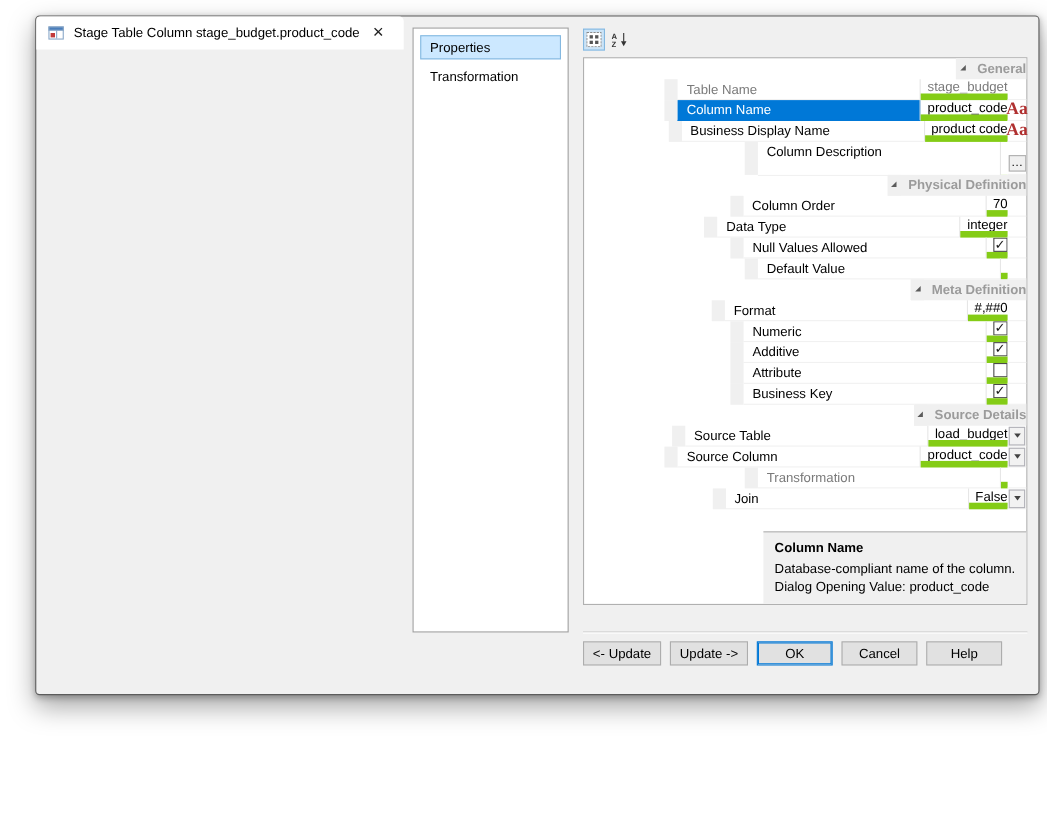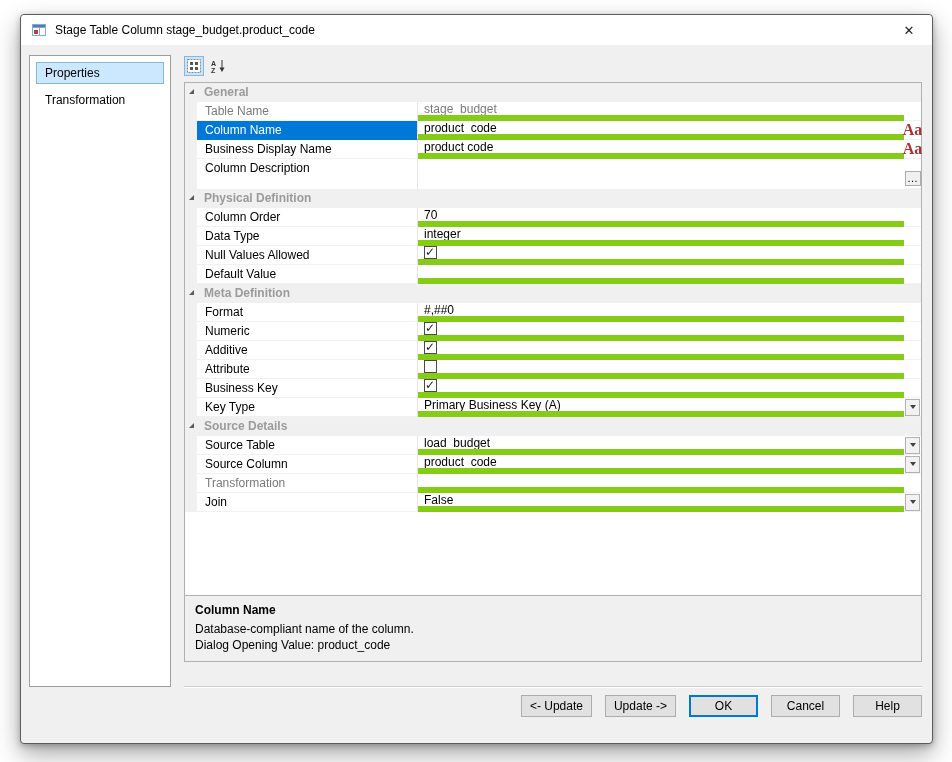--- a/index.html
+++ b/index.html
@@ -1,37 +1,37 @@
 <!DOCTYPE html>
 <html><head>
 <meta charset="utf-8">
 <style>
   html,body{margin:0;padding:0;width:952px;height:762px;overflow:hidden;background:#fff;
     font-family:"Liberation Sans","DejaVu Sans",sans-serif;font-size:12px;color:#000;}
-  .dialog{position:absolute;left:20px;top:14px;width:913px;height:730px;background:#f0f0f0;
+  .dialog{position:absolute;left:32px;top:14px;width:913px;height:618px;background:#f0f0f0;
     border:1px solid #5c5c5c;border-radius:4px;
     box-shadow:0 10px 24px rgba(0,0,0,.35),0 2px 6px rgba(0,0,0,.25);
-    display:flex;flex-direction:column;box-sizing:border-box;}
+    display:flex;flex-direction:row;box-sizing:border-box;}
   
   .titlebar{height:30px;background:#fff;border-radius:4px 4px 0 0;display:flex;align-items:center;padding:0 6px 0 10px;flex:none;}
   .titlebar .ticon{width:16px;height:16px;flex:none;display:flex;align-items:center;}
   .titlebar .ttext{flex:1;margin-left:8px;white-space:nowrap;}
   .titlebar .close{width:34px;text-align:center;font-size:13px;color:#222;cursor:default;}
   
   .bodyrow{flex:1;display:flex;padding:10px 10px 0 8px;box-sizing:border-box;min-height:0;}
   .sidebar{width:142px;flex:none;background:#fff;border:1px solid #9d9d9d;margin-bottom:56px;box-sizing:border-box;padding:1px;}
   .sideitem{height:22px;line-height:20px;padding-left:8px;border:1px solid transparent;box-sizing:border-box;margin:5px;}
   .sideitem.sel{background:#cce8ff;border-color:#84b8e0;}
   .maincol{flex:1;display:flex;flex-direction:column;margin-left:13px;min-width:0;}
   
   .toolbar{height:22px;flex:none;display:flex;gap:4px;margin-bottom:5px;align-items:center;}
   .tbbtn{width:20px;height:20px;border:1px solid transparent;background:transparent;padding:0;display:flex;align-items:center;justify-content:center;}
   .tbbtn.active{background:#cce4f7;border-color:#84b8e0;}
   
-  .gridbox{flex:1;background:#fff;border:1px solid #b0b0b0;display:flex;flex-direction:column;min-height:0;box-sizing:border-box;}
+  .gridbox{flex:1;background:#fff;border:1px solid #b0b0b0;display:flex;flex-direction:column;min-height:0;box-sizing:border-box;align-items:flex-end;}
   .sec,.row{display:flex;flex:none;height:19px;line-height:18px;box-sizing:border-box;}
   .gcell{width:12px;flex:none;background:#f0f0f0;display:flex;align-items:center;justify-content:center;}
   .tri{width:0;height:0;border-left:5px solid transparent;border-bottom:5px solid #5b5b5b;margin-top:-2px;}
   .sec{background:#f0f0f0;color:#9b9b9b;font-weight:bold;}
   .sec .sectitle{padding-left:7px;}
   .lbl{width:212px;flex:none;padding-left:8px;border-right:1px solid #e6e6e6;border-bottom:1px solid #f1f1f1;box-sizing:content-box;white-space:nowrap;overflow:hidden;}
   .val{flex:1;padding-left:6px;border-bottom:6px solid #84cc16;display:flex;align-items:center;min-width:0;white-space:nowrap;overflow:hidden;}
   .rcol{width:17px;flex:none;border-bottom:1px solid #f1f1f1;display:flex;align-items:center;justify-content:center;}
   .row.tall,.row.tall .lbl,.row.tall .val,.row.tall .rcol{height:30px;}
   .row.tall .lbl{line-height:18px;}
@@ -42,21 +42,21 @@
   .cb.checked::after{content:"✓";position:absolute;left:0;top:-4px;font-size:12px;font-weight:bold;color:#1a1a1a;}
   .dd{width:15px;height:17px;background:#f2f2f2;border:1px solid #b0b0b6;box-sizing:border-box;display:flex;align-items:center;justify-content:center;padding:0;}
   .dd::after{content:"";border-left:3.5px solid transparent;border-right:3.5px solid transparent;border-top:4px solid #424242;}
   .font-ico{color:#b03030;font-family:"Liberation Serif","DejaVu Serif",serif;font-size:16px;font-weight:bold;line-height:12px;}
   .ellip{width:16px;height:15px;background:#f0f0f0;border:1px solid #adadad;font-size:11px;line-height:9px;padding:0;text-align:center;}
   .filler{flex:1;background:#fff;}
   .helppanel{flex:none;background:#f0f0f0;border-top:1px solid #b0b0b0;padding:6px 10px 8px 10px;line-height:16px;}
   .help-title{font-weight:bold;margin-bottom:3px;}
   
   .sep{flex:none;height:0;border-top:1px solid #cdcdcd;border-bottom:1px solid #fff;margin-top:24px;}
-  .btnrow{flex:none;display:flex;justify-content:flex-end;gap:13px;margin-top:7px;margin-bottom:26px;}
+  .btnrow{flex:none;display:flex;justify-content:flex-start;gap:8px;margin-top:7px;margin-bottom:26px;}
   .btn{min-width:69px;height:22px;background:#e1e1e1;border:1px solid #adadad;font-family:inherit;font-size:12px;padding:0 8px;}
   .btn.default{border:1px solid #0078d7;box-shadow:inset 0 0 0 1px #0078d7;}
 </style>
 </head>
 <body>
 
 <div class="dialog">
 
   <div class="titlebar">
     <span class="ticon">
@@ -209,28 +209,20 @@
           <div class="rcol"></div>
         </div>
         <div class="row">
           <div class="gcell"></div>
           <div class="lbl">Business Key</div>
           <div class="val">
               <span class="cb checked"></span>
             </div>
           <div class="rcol"></div>
         </div>
-        <div class="row">
-          <div class="gcell"></div>
-          <div class="lbl">Key Type</div>
-          <div class="val">Primary Business Key (A)</div>
-          <div class="rcol">
-              <button class="dd"></button>
-            </div>
-        </div>
 
         <div class="sec">
           <div class="gcell">
               <span class="tri"></span>
             </div>
           <div class="sectitle">Source Details</div>
         </div>
         <div class="row">
           <div class="gcell"></div>
           <div class="lbl">Source Table</div>

